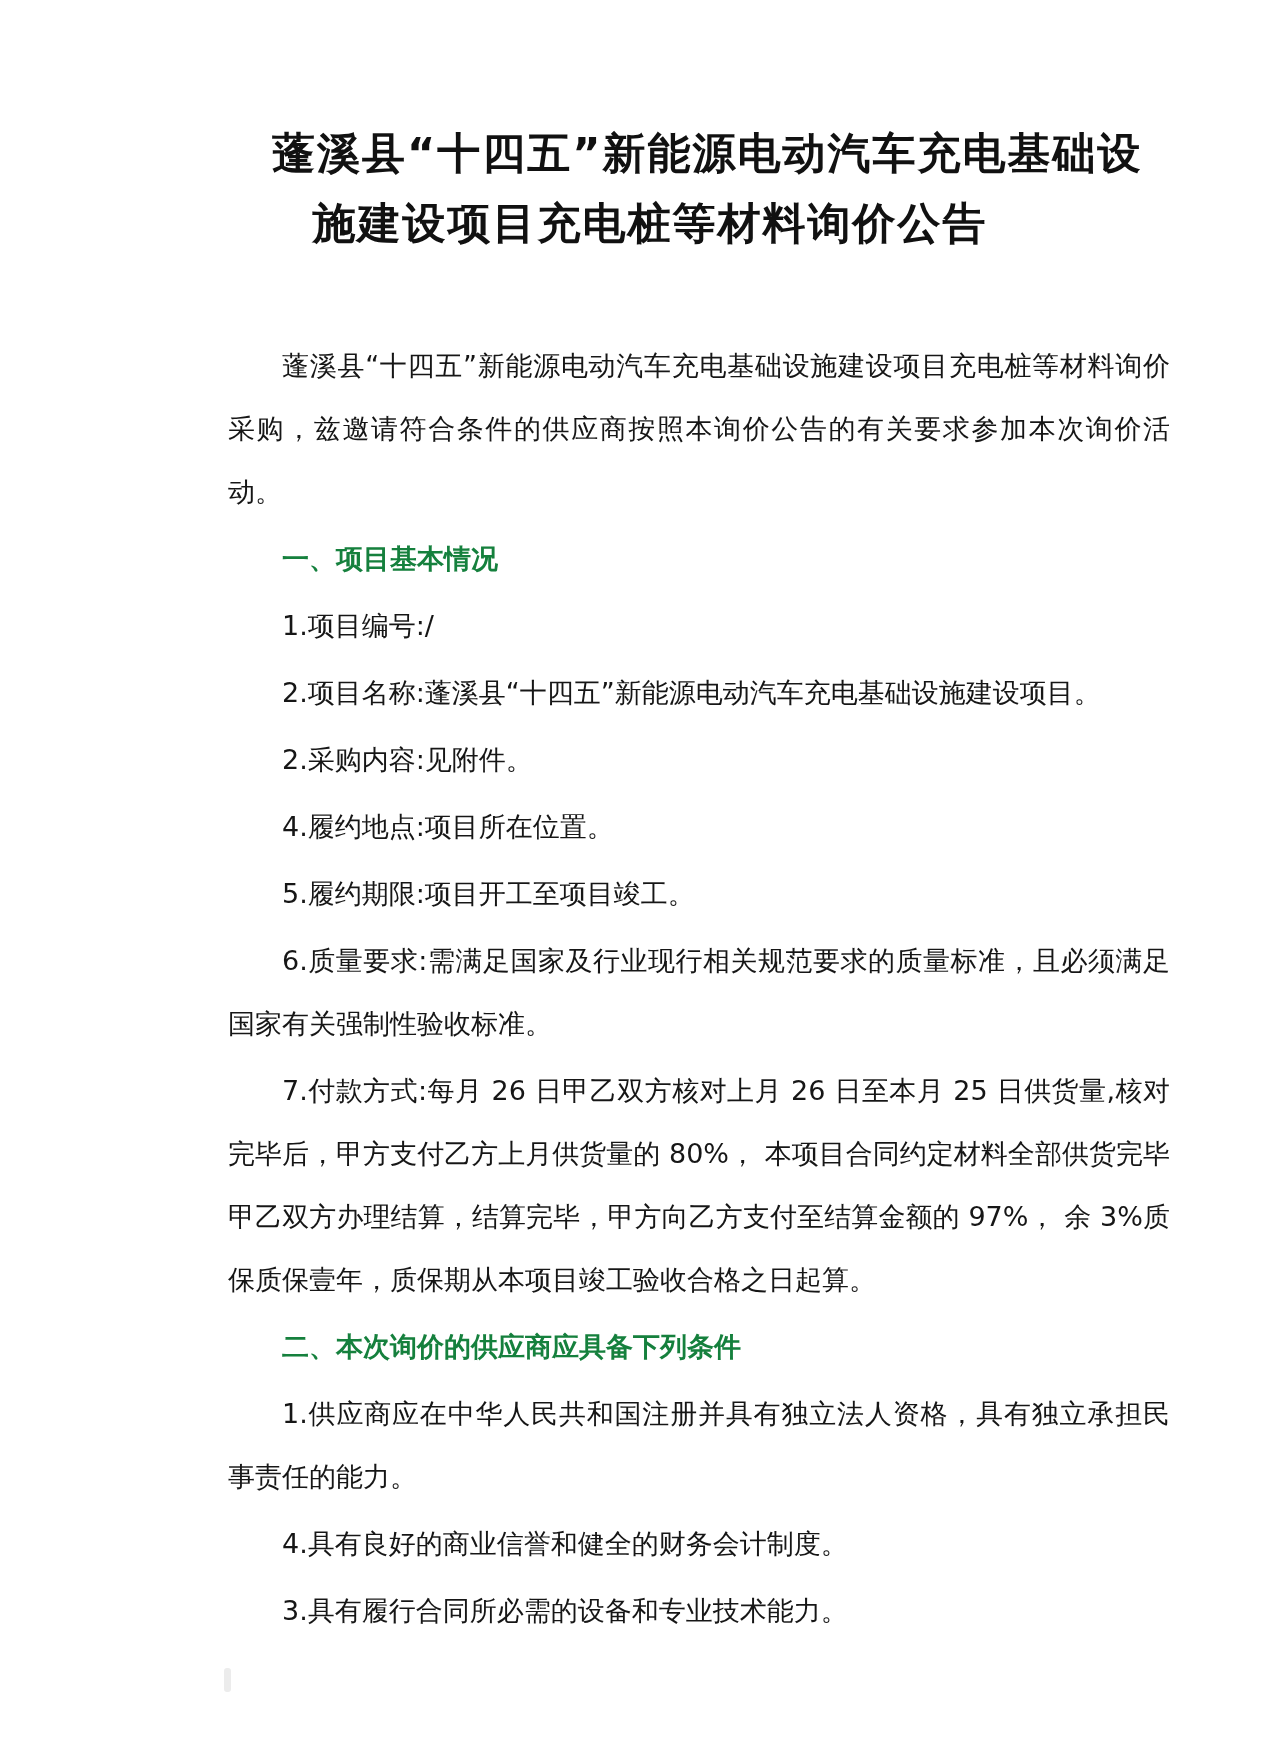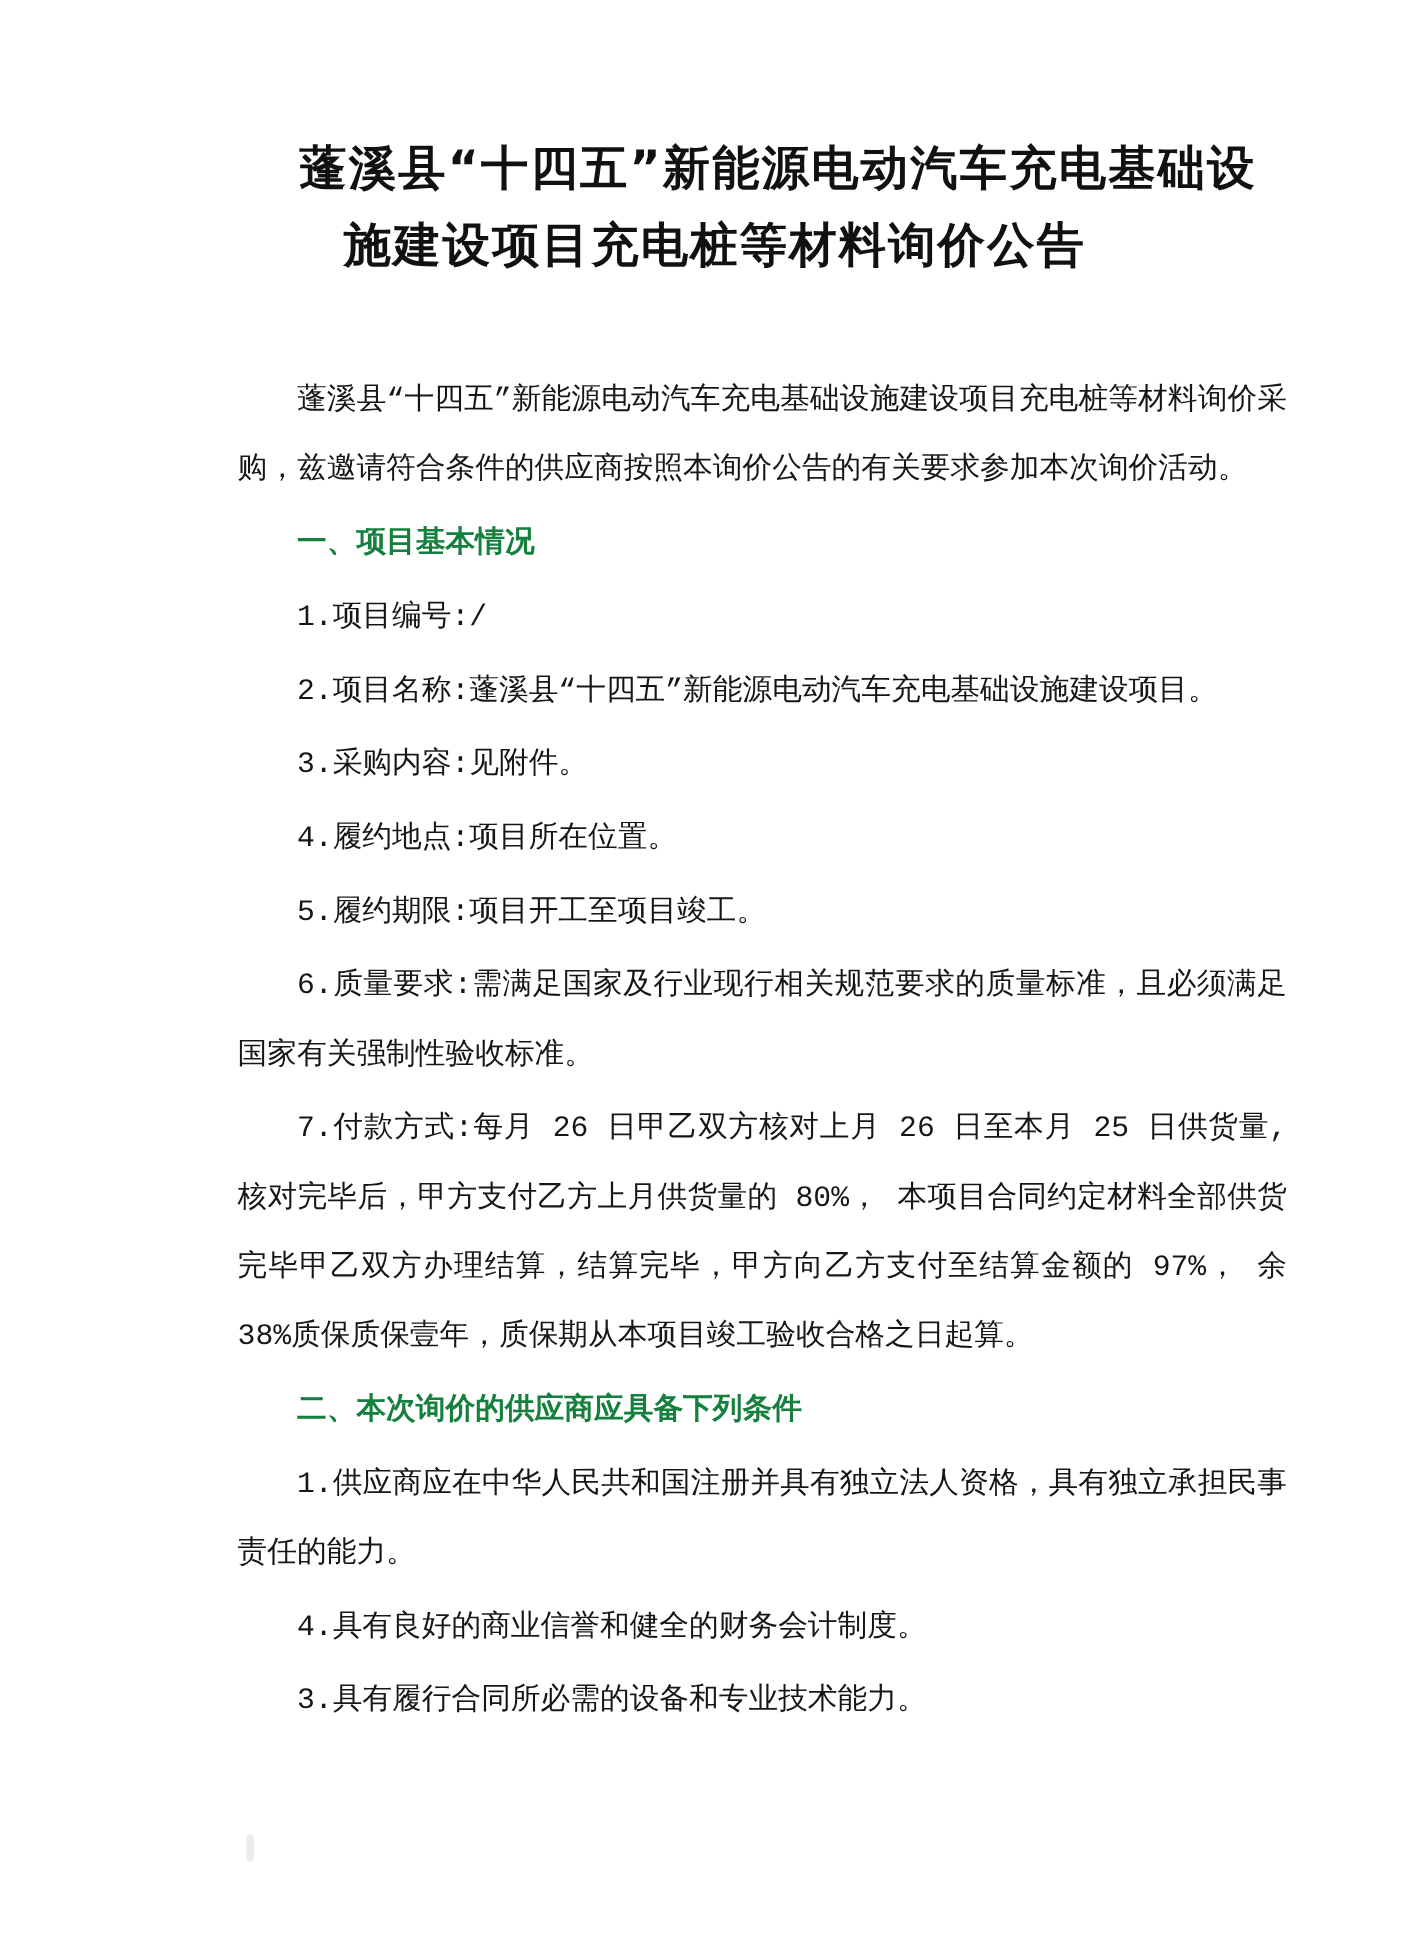--- a/index.html
+++ b/index.html
@@ -34,24 +34,23 @@
   .doc-title .title-line {
     display: block;
     white-space: nowrap;
   }
   .doc-body {
     font-size: 27px;
     line-height: 63px;
     text-align: justify;
   }
   .para {
-    margin: 0 0 4px 4px;
+    margin: 0 0 4px 16px;
     text-indent: 2em;
     font-weight: 400;
-    font-family: Liberation Mono, monospace;
   }
   .para.heading {
     font-weight: 700;
     color: #15803d;
   }
   .scan-smudge {
     position: absolute;
     left: 122px;
     top: 1668px;
     width: 7px;
@@ -68,25 +67,25 @@
   <h1 class="doc-title">
     <span class="title-line">蓬溪县“十四五”新能源电动汽车充电基础设</span>
     <span class="title-line">施建设项目充电桩等材料询价公告</span>
   </h1>
 
   <div class="doc-body content-col">
     <p class="para">蓬溪县“十四五”新能源电动汽车充电基础设施建设项目充电桩等材料询价采购，兹邀请符合条件的供应商按照本询价公告的有关要求参加本次询价活动。</p>
     <p class="para heading">一、项目基本情况</p>
     <p class="para">1.项目编号:/</p>
     <p class="para">2.项目名称:蓬溪县“十四五”新能源电动汽车充电基础设施建设项目。</p>
-    <p class="para">3.采购内容:见附件。</p>
+    <p class="para">2.采购内容:见附件。</p>
     <p class="para">4.履约地点:项目所在位置。</p>
     <p class="para">5.履约期限:项目开工至项目竣工。</p>
     <p class="para">6.质量要求:需满足国家及行业现行相关规范要求的质量标准，且必须满足国家有关强制性验收标准。</p>
-    <p class="para">7.付款方式:每月 26 日甲乙双方核对上月 26 日至本月 25 日供货量,核对完毕后，甲方支付乙方上月供货量的 80%， 本项目合同约定材料全部供货完毕甲乙双方办理结算，结算完毕，甲方向乙方支付至结算金额的 97%， 余 38%质保质保壹年，质保期从本项目竣工验收合格之日起算。</p>
+    <p class="para">7.付款方式:每月 26 日甲乙双方核对上月 26 日至本月 25 日供货量,核对完毕后，甲方支付乙方上月供货量的 80%， 本项目合同约定材料全部供货完毕甲乙双方办理结算，结算完毕，甲方向乙方支付至结算金额的 97%， 余 3%质保质保壹年，质保期从本项目竣工验收合格之日起算。</p>
     <p class="para heading">二、本次询价的供应商应具备下列条件</p>
     <p class="para">1.供应商应在中华人民共和国注册并具有独立法人资格，具有独立承担民事责任的能力。</p>
     <p class="para">4.具有良好的商业信誉和健全的财务会计制度。</p>
     <p class="para">3.具有履行合同所必需的设备和专业技术能力。</p>
   </div>
 
   <div class="scan-smudge"></div>
 
 </div>
 

